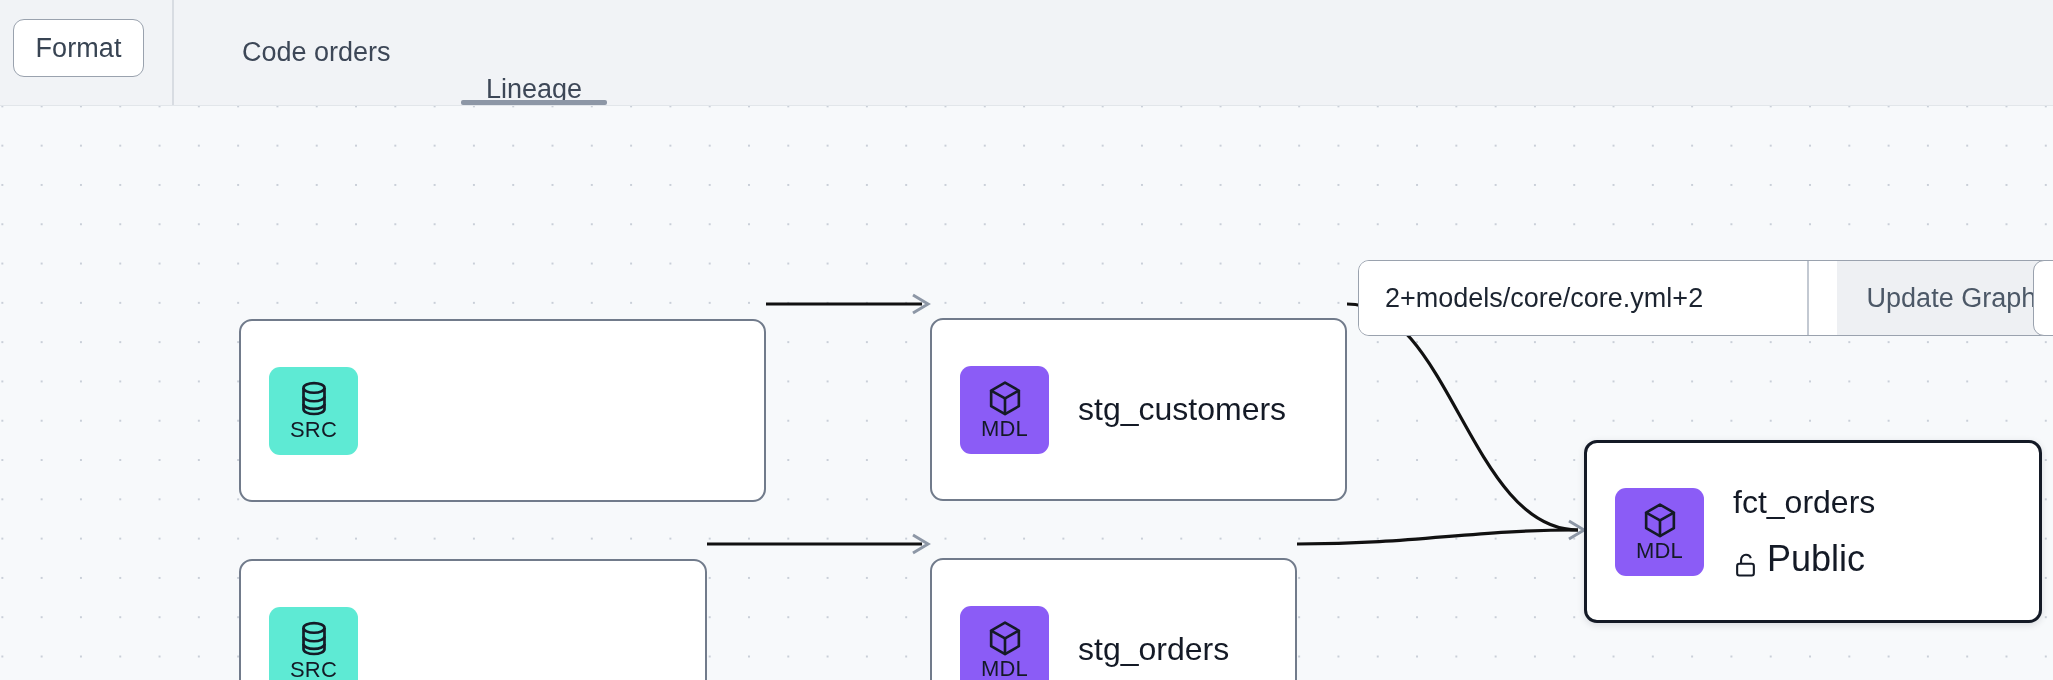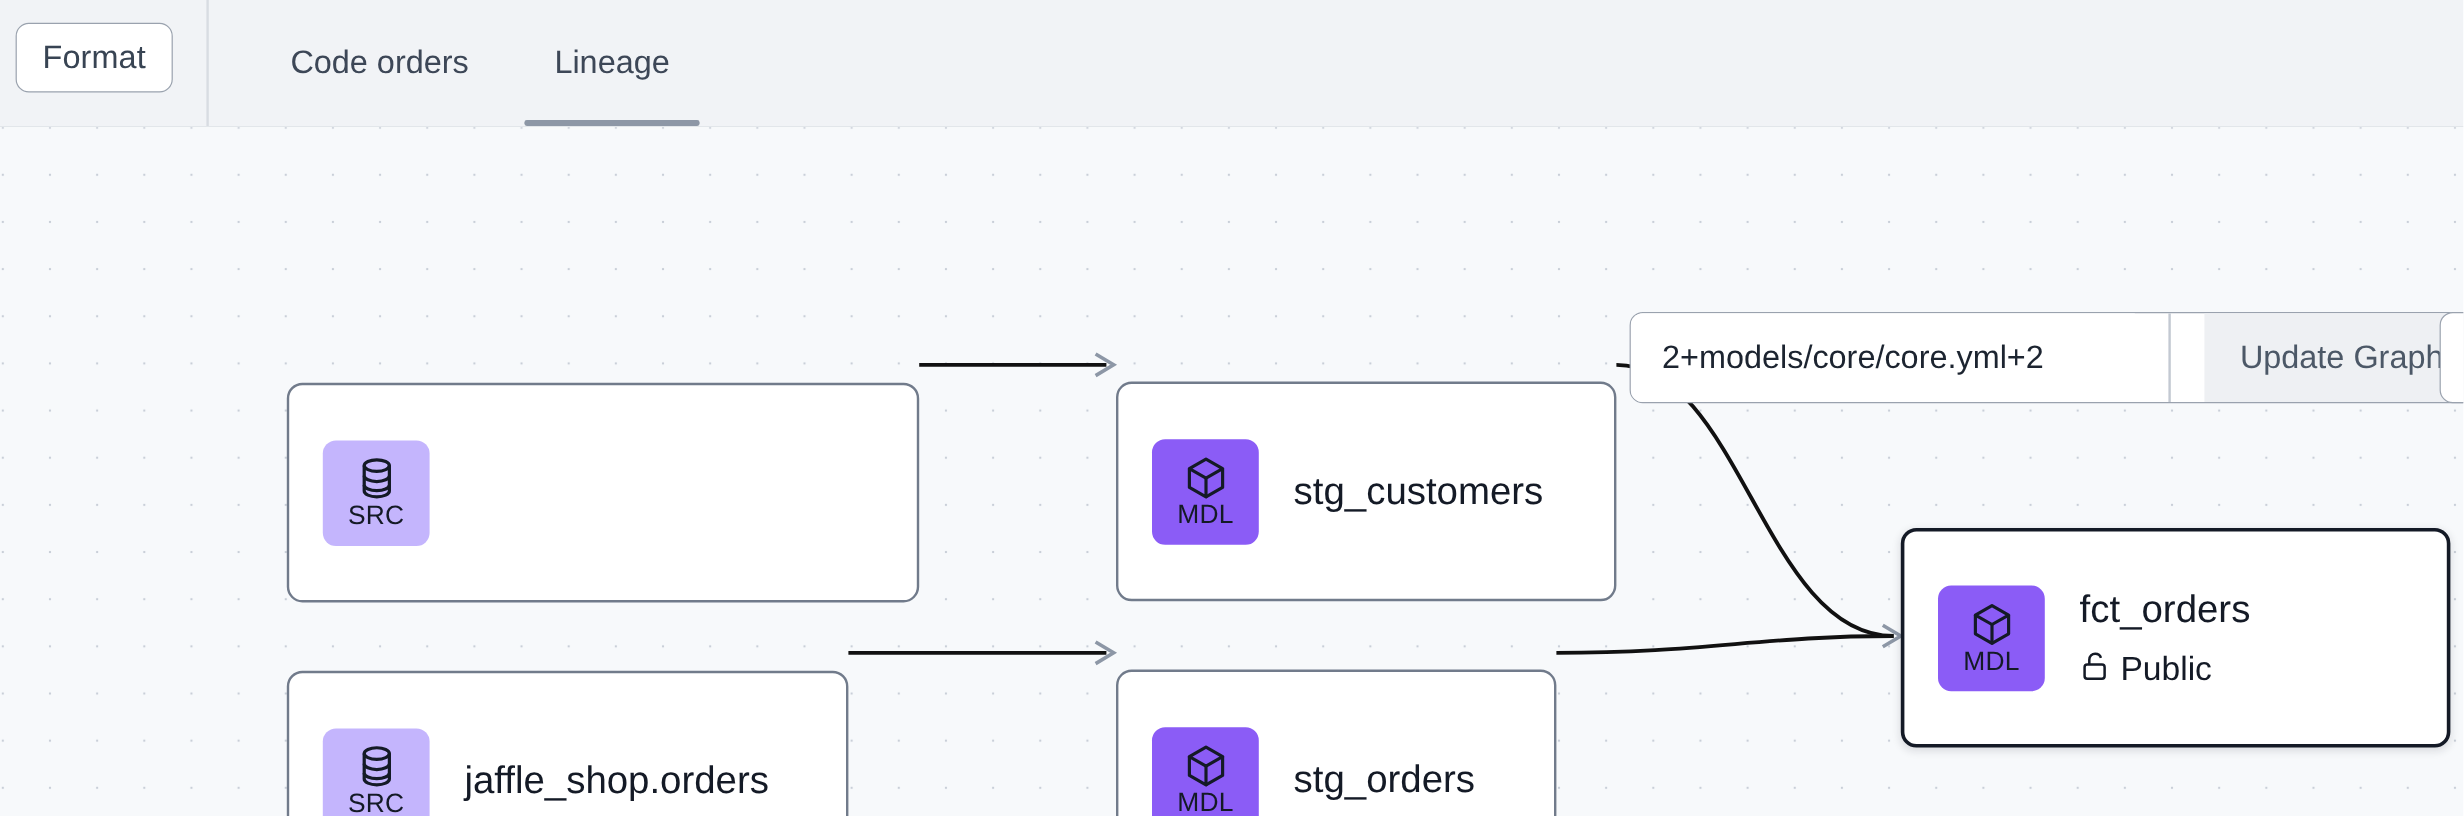--- a/index.html
+++ b/index.html
@@ -62,21 +62,21 @@
     top: 0;
     height: 105px;
     display: flex;
     align-items: center;
     font-size: 27px;
     color: #3d4757;
     cursor: pointer;
     white-space: nowrap;
   }
   .tab.t0 { left: 70px; }
-  .tab.t1 { left: 290px; }
+  .tab.t1 { left: 314px; align-items: flex-end; }
   .tab .tab-underline {
     position: absolute;
     left: -25px; right: -25px;
     bottom: 0;
     height: 5px;
     background: #8d97a6;
     border-radius: 2px;
   }
 
   
@@ -119,21 +119,21 @@
     width: 89px; height: 88px;
     border-radius: 11px;
     margin-left: 28px;
     flex: 0 0 auto;
     display: flex;
     flex-direction: column;
     align-items: center;
     justify-content: center;
     gap: 1px;
   }
-  .badge.src { background: #c4b5fd; }
+  .badge.src { background: #5eead4; }
   .badge.mdl { background: #8b5cf6; }
   .badge svg { display: block; }
   .badge-label {
     font-size: 22px;
     color: #141a26;
     line-height: 1;
     letter-spacing: .2px;
   }
 
   .node-body {
@@ -144,24 +144,24 @@
     min-width: 0;
   }
   .node-title {
     font-size: 32px;
     color: #141a26;
     line-height: 1.18;
     white-space: nowrap;
   }
   .node-access {
     display: flex;
-    align-items: flex-start;
+    align-items: flex-end;
     gap: 9px;
     margin-top: 16px;
-    font-size: 28px;
+    font-size: 36px;
     color: #141a26;
     line-height: 1.15;
   }
   .node-access svg { display: block; flex: 0 0 auto; }
 
   
   #node-src-customers  { left: 239px;  top: 213px; width: 527px; height: 183px; }
   #node-src-orders     { left: 239px;  top: 453px; width: 468px; height: 183px; }
   #node-stg-customers  { left: 930px;  top: 212px; width: 417px; height: 183px; }
   #node-stg-orders     { left: 930px;  top: 452px; width: 367px; height: 183px; }
@@ -281,23 +281,20 @@
       <div class="badge src">
         <span>
           <svg width="34" height="38" viewBox="0 0 24 26" fill="none" stroke="#141a26" stroke-width="1.9">
             <ellipse cx="12" cy="5.2" rx="7.4" ry="3.4"></ellipse>
             <path d="M4.6,5.2 V20.2 C4.6,22.1 8,23.6 12,23.6 C16,23.6 19.4,22.1 19.4,20.2 V5.2"></path>
             <path d="M4.6,11.2 C4.6,13.1 8,14.6 12,14.6 C16,14.6 19.4,13.1 19.4,11.2"></path>
             <path d="M4.6,16.6 C4.6,18.5 8,20 12,20 C16,20 19.4,18.5 19.4,16.6"></path>
           </svg>
         </span>
         <span class="badge-label">SRC</span>
-      </div>
-      <div class="node-body">
-        <div class="node-title">jaffle_shop.orders</div>
       </div>
     </div>
 
     <div class="node" id="node-stg-customers">
       <div class="badge mdl">
         <span>
           <svg width="36" height="38" viewBox="0 0 26 27" fill="none" stroke="#141a26" stroke-width="1.9" stroke-linejoin="round">
             <path d="M13,2.4 L23,8.1 L13,13.8 L3,8.1 Z"></path>
             <path d="M3,8.1 V19.4 L13,25.1 V13.8"></path>
             <path d="M23,8.1 V19.4 L13,25.1"></path>

